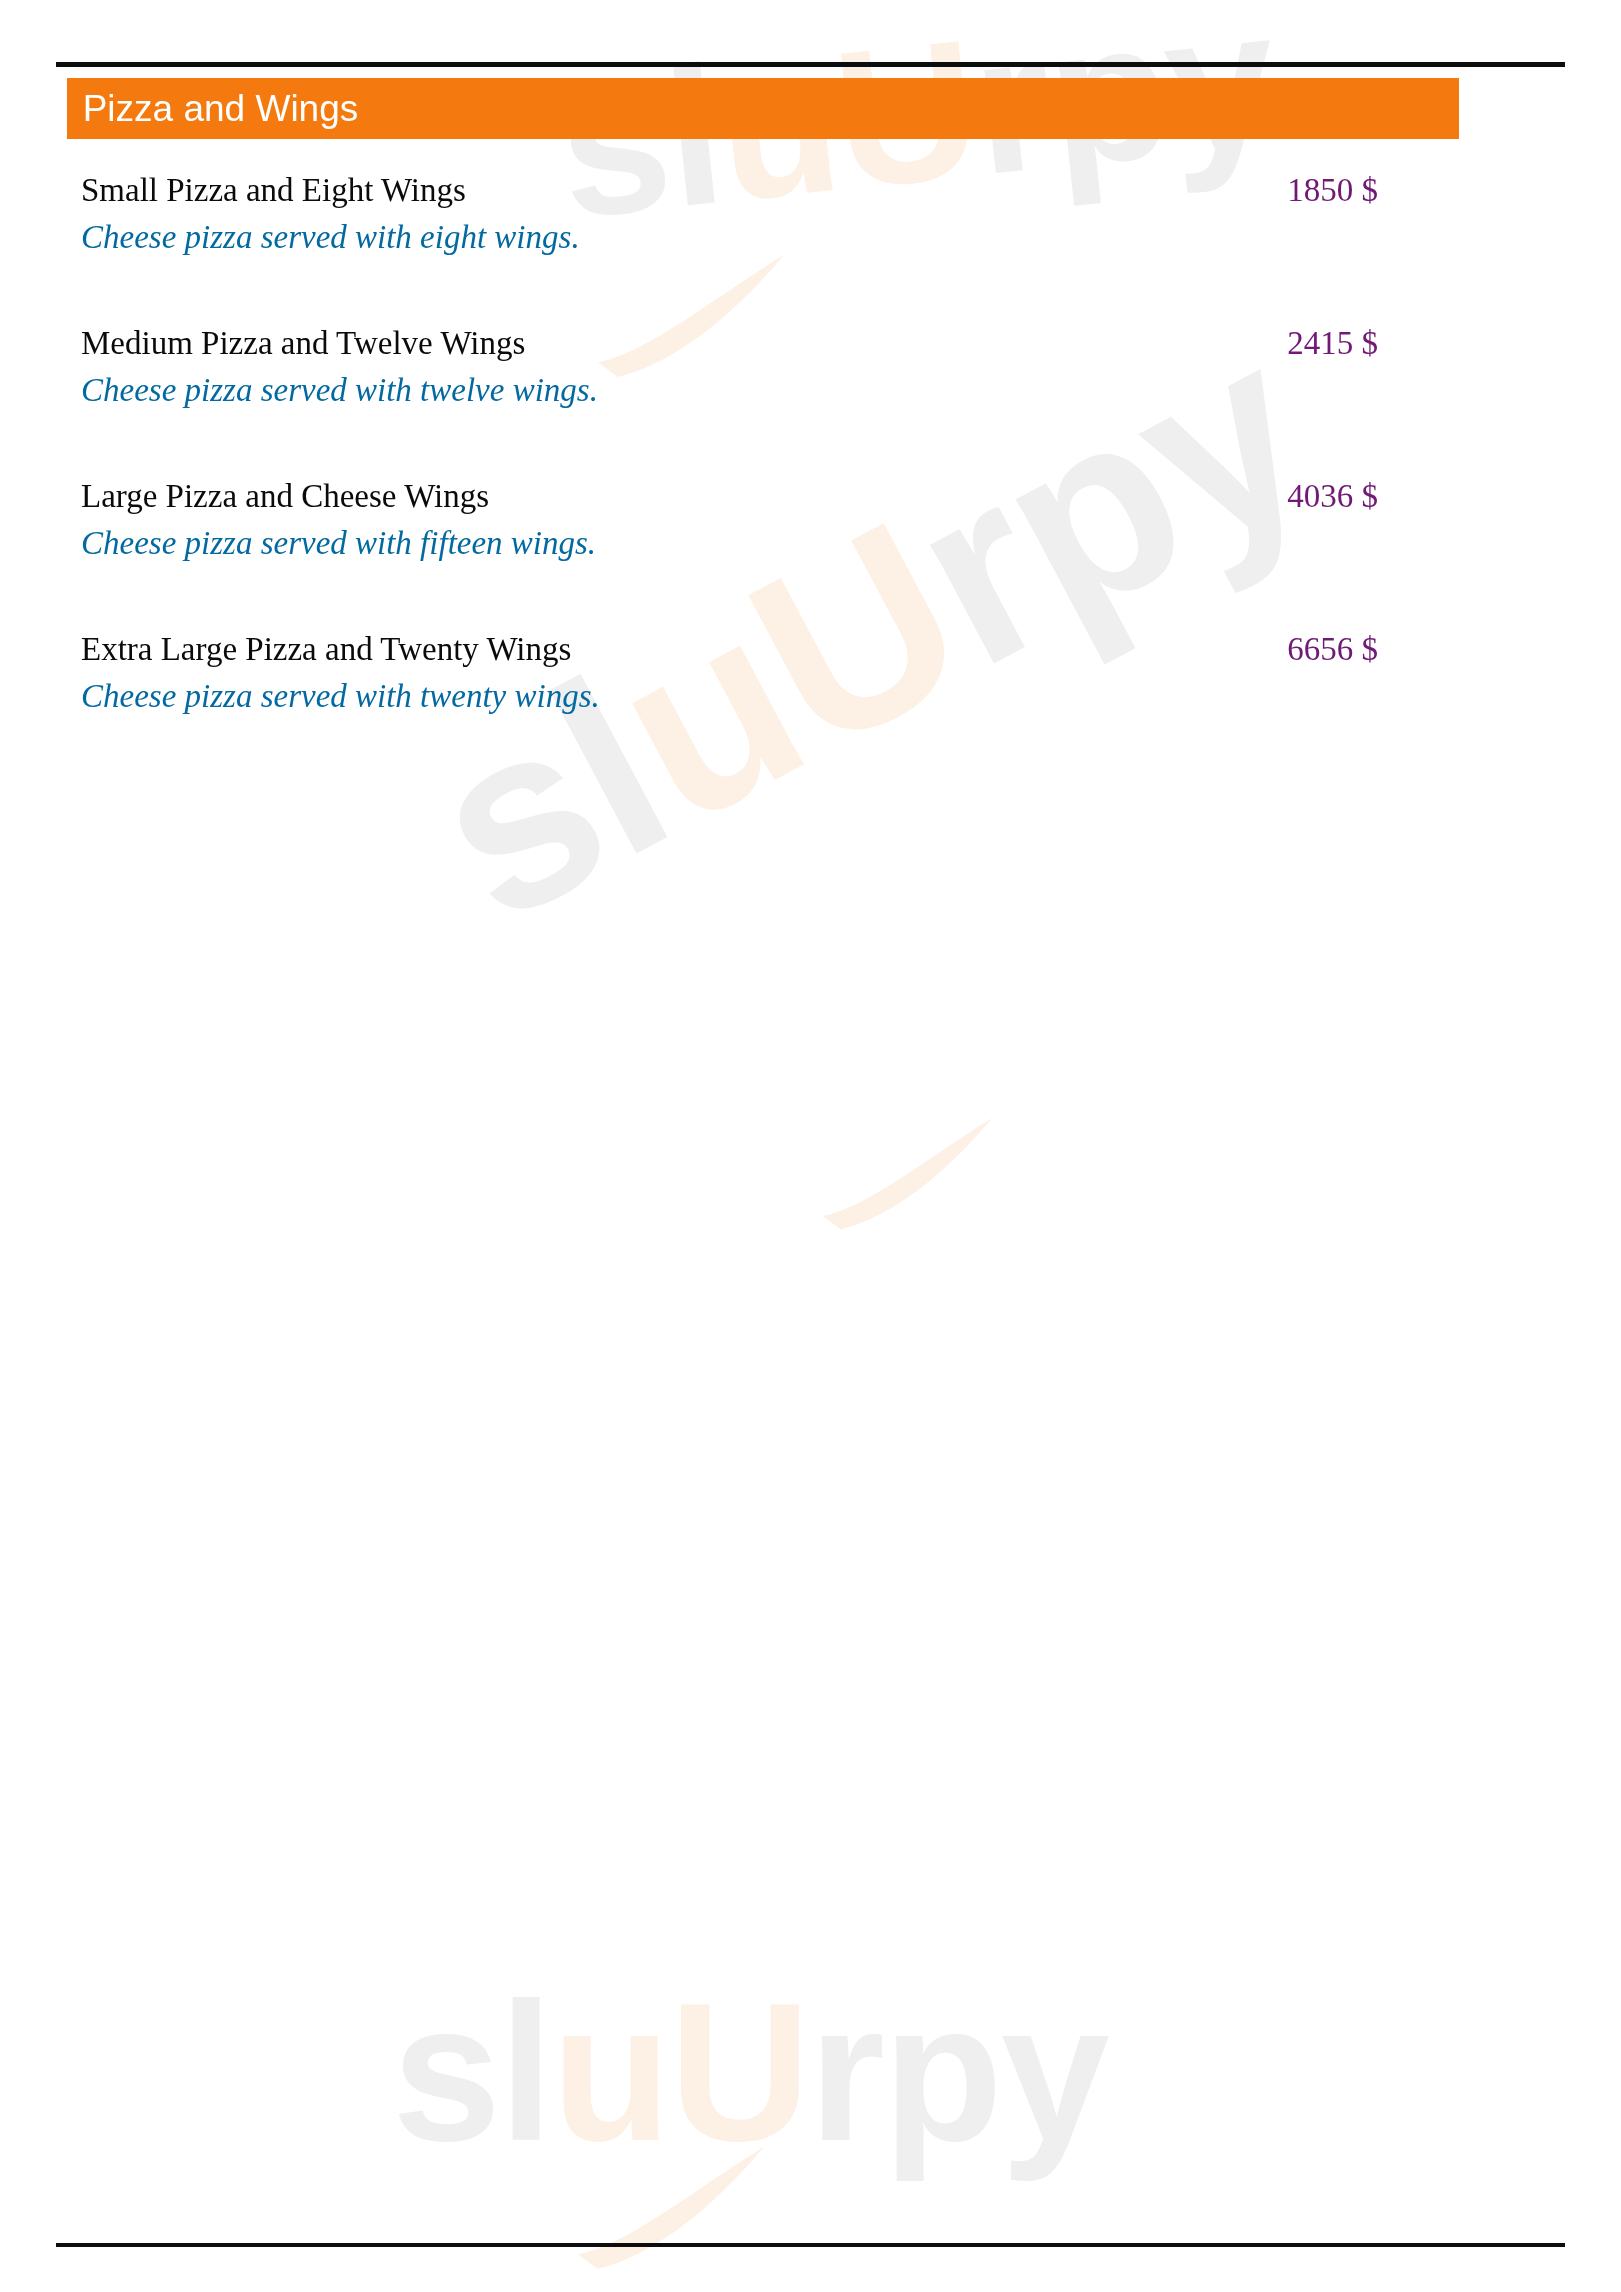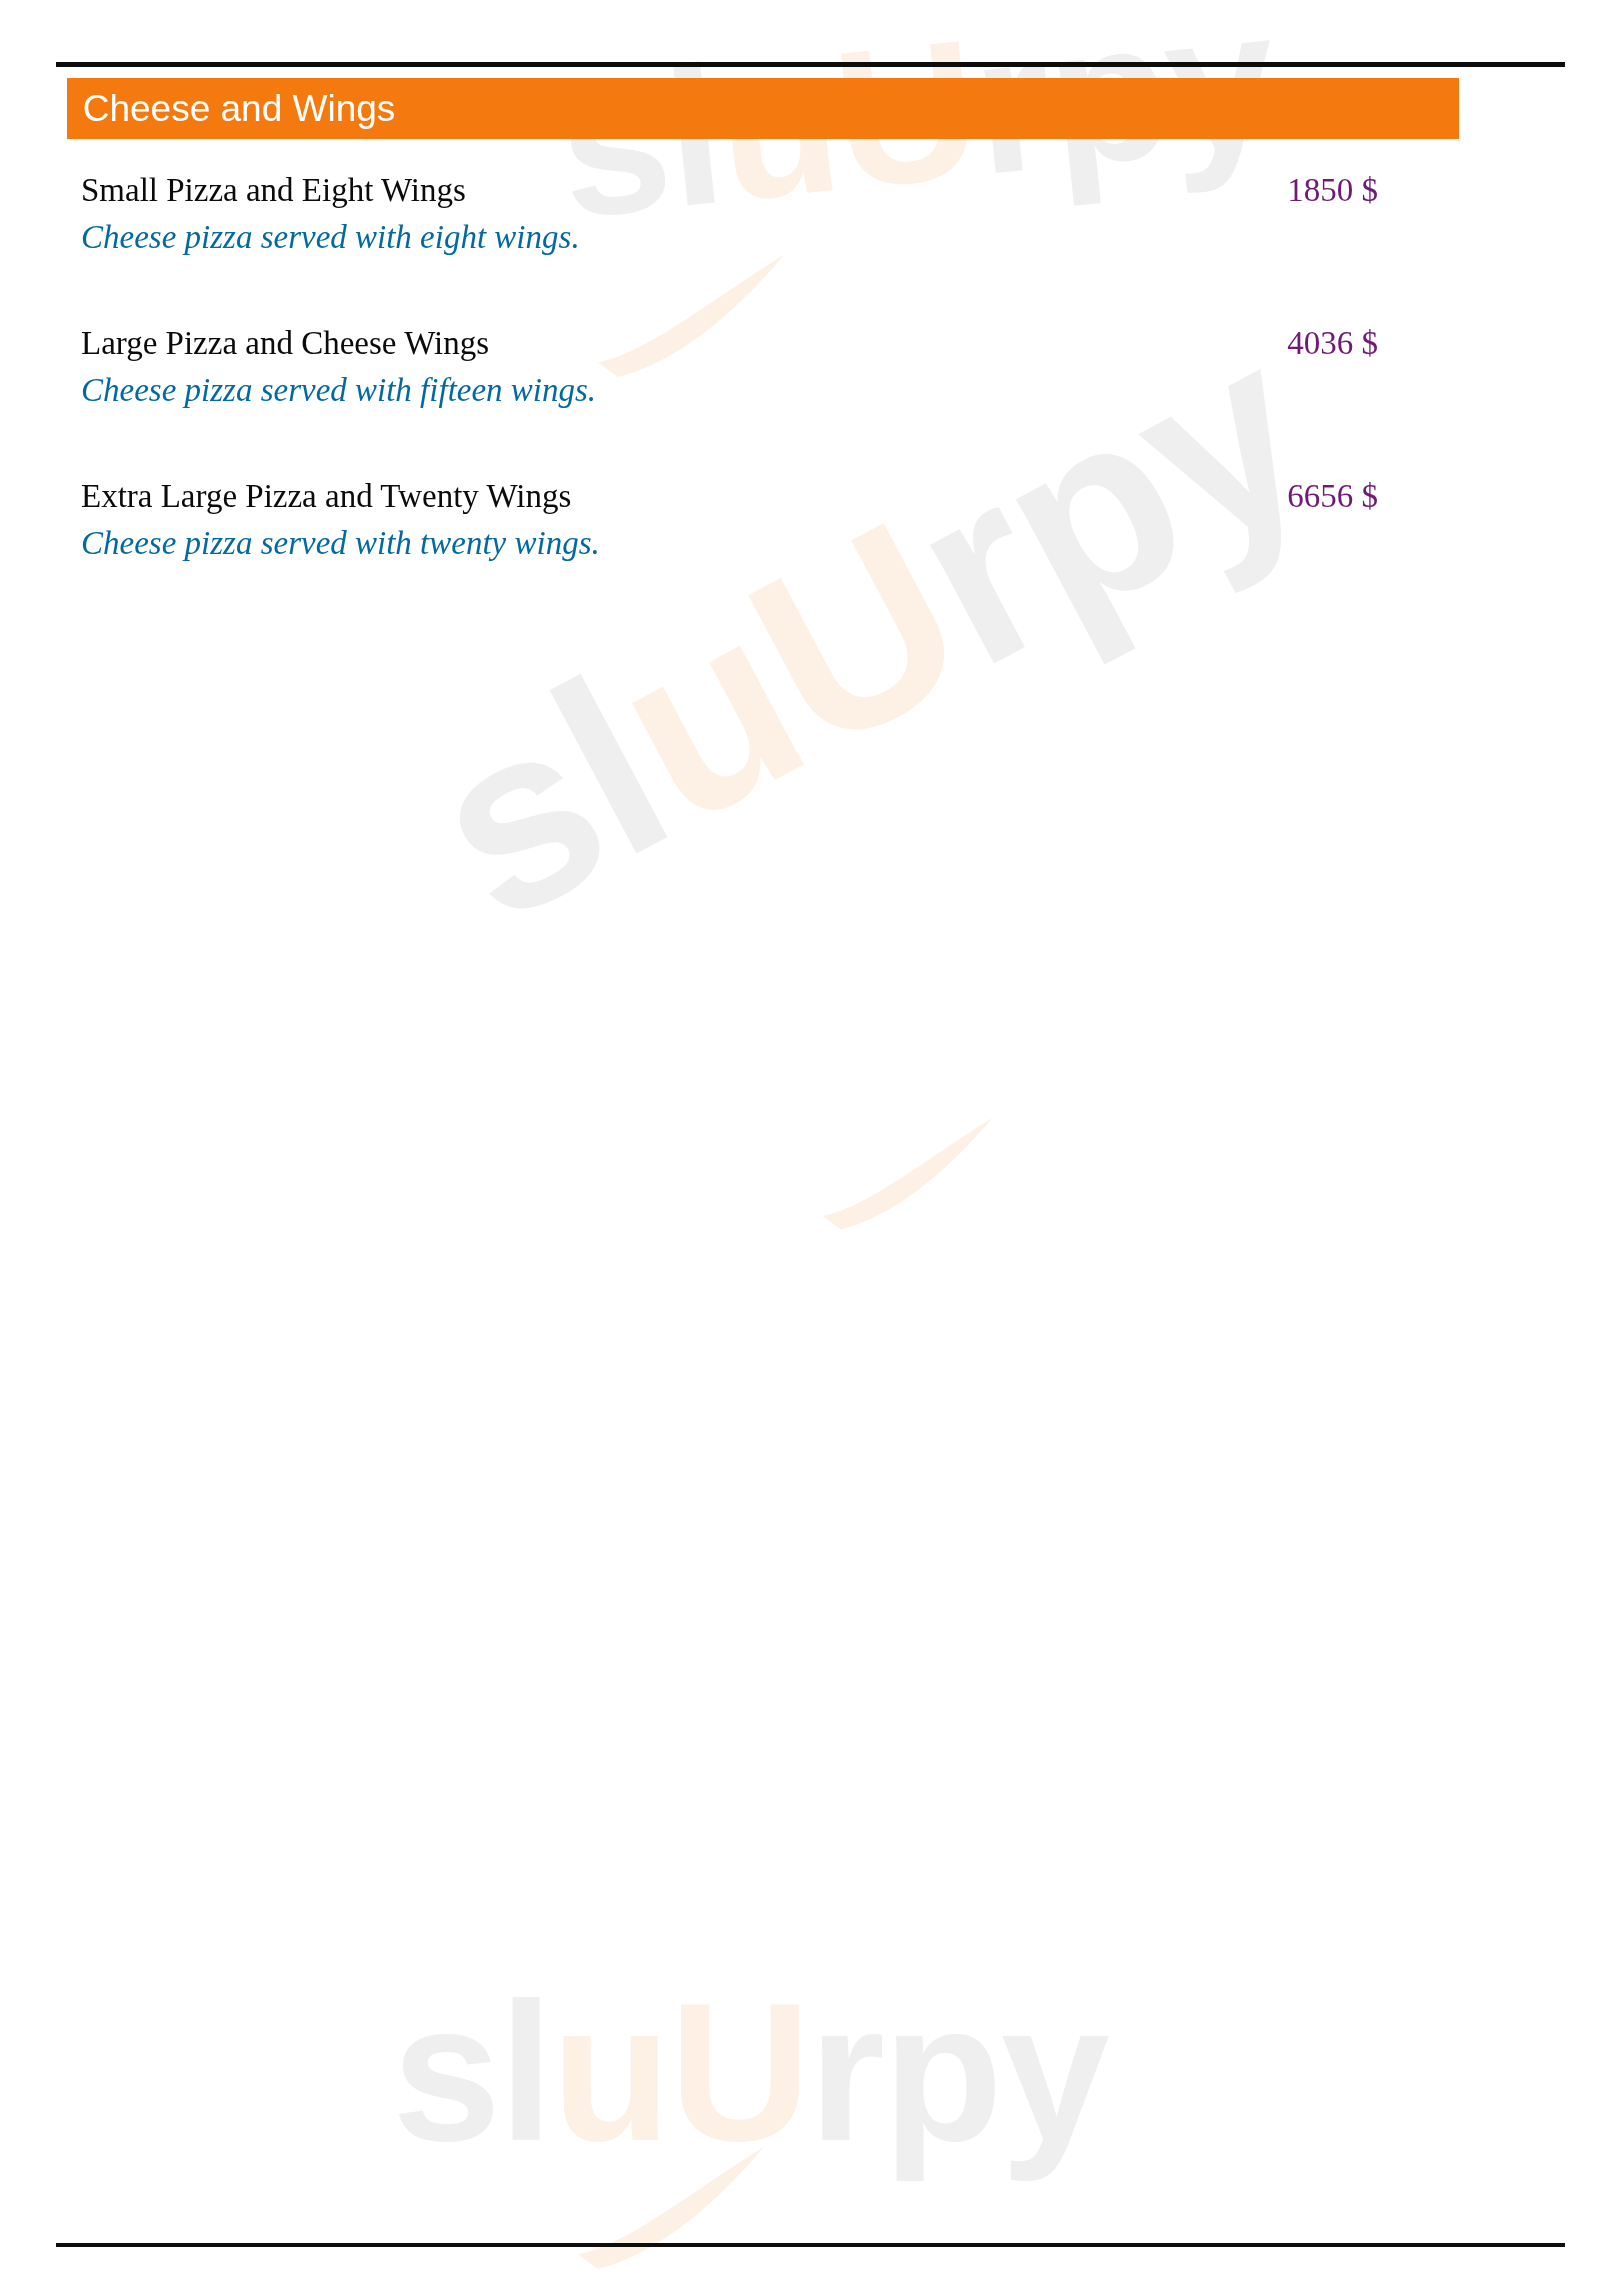--- a/index.html
+++ b/index.html
@@ -146,33 +146,40 @@
   <svg class="wm-swirl" style="left:814px; top:1108px;" width="196" height="127" viewBox="0 0 220 140">
     <path d="M10,120 C60,110 120,60 200,10 C150,70 90,120 30,135 Z" fill="#fdf0e4"></path>
   </svg>
   <svg class="wm-swirl" style="left:568px; top:2137px;" width="216" height="137" viewBox="0 0 220 140">
     <path d="M10,120 C60,110 120,60 200,10 C150,70 90,120 30,135 Z" fill="#fdf0e4"></path>
   </svg>
 
   <div class="rule-top"></div>
 
   <div class="section-bar">
-    <div class="title">Cheese and Wings</div>
+    <div class="title">Pizza and Wings</div>
   </div>
 
   <div class="menu">
 
     <div class="item">
       <div class="item-head">
         <div class="item-name">Small Pizza and Eight Wings</div>
         <div class="item-price">1850 $</div>
       </div>
       <div class="item-desc">Cheese pizza served with eight wings.</div>
     </div>
 
+    <div class="item">
+      <div class="item-head">
+        <div class="item-name">Medium Pizza and Twelve Wings</div>
+        <div class="item-price">2415 $</div>
+      </div>
+      <div class="item-desc">Cheese pizza served with twelve wings.</div>
+    </div>
 
     <div class="item">
       <div class="item-head">
         <div class="item-name">Large Pizza and Cheese Wings</div>
         <div class="item-price">4036 $</div>
       </div>
       <div class="item-desc">Cheese pizza served with fifteen wings.</div>
     </div>
 
     <div class="item">

